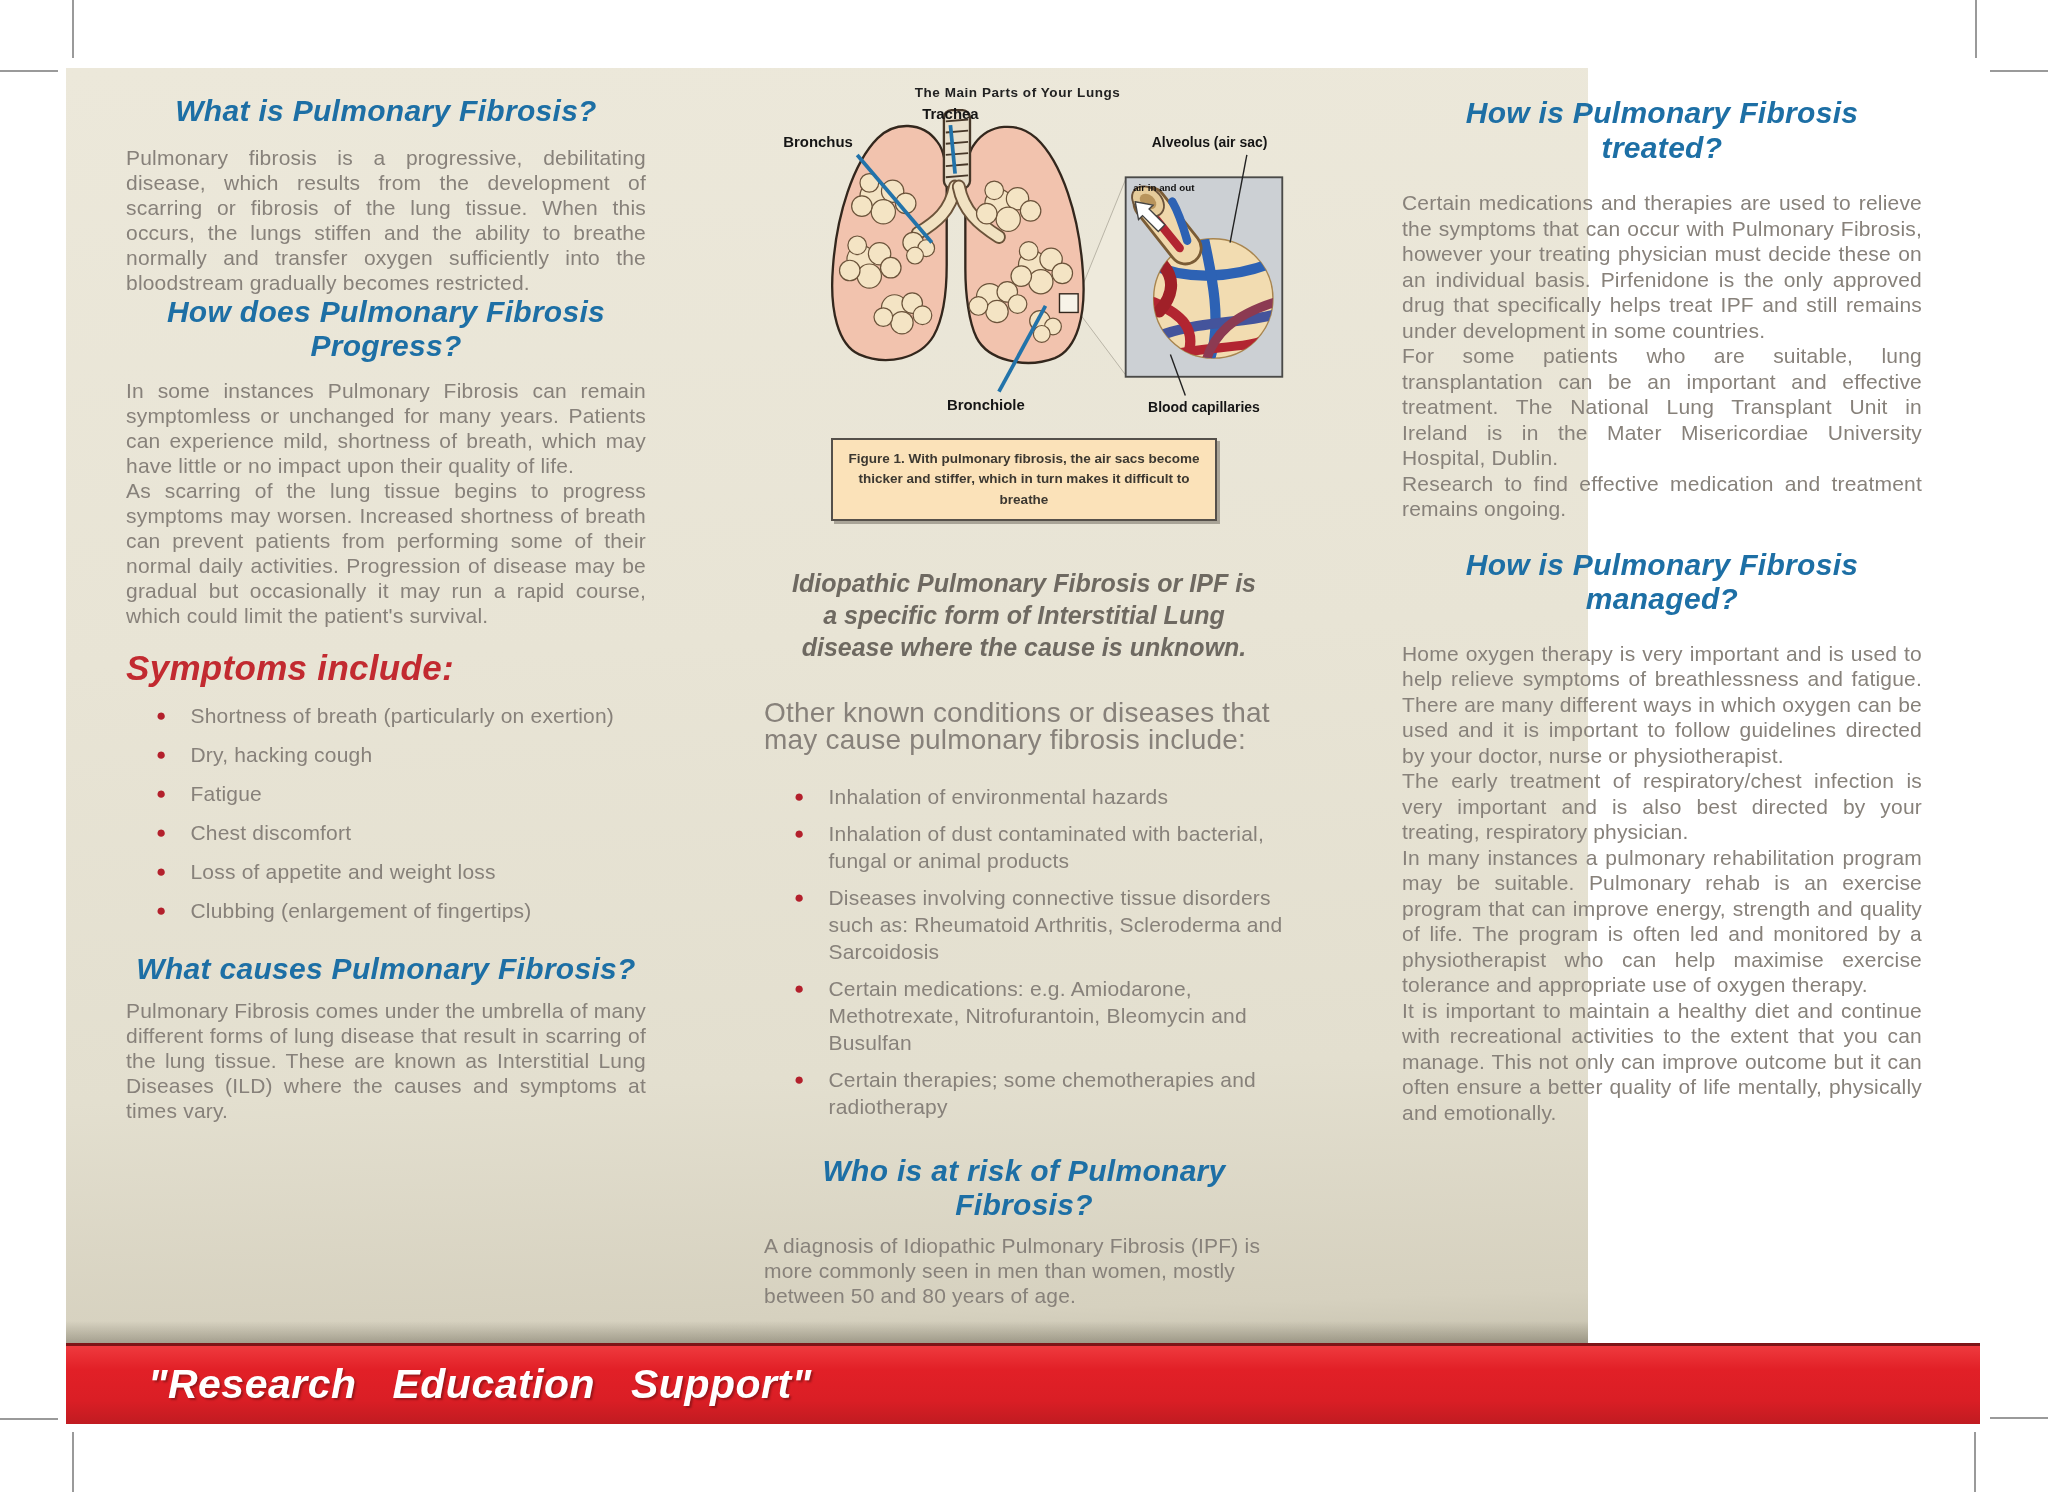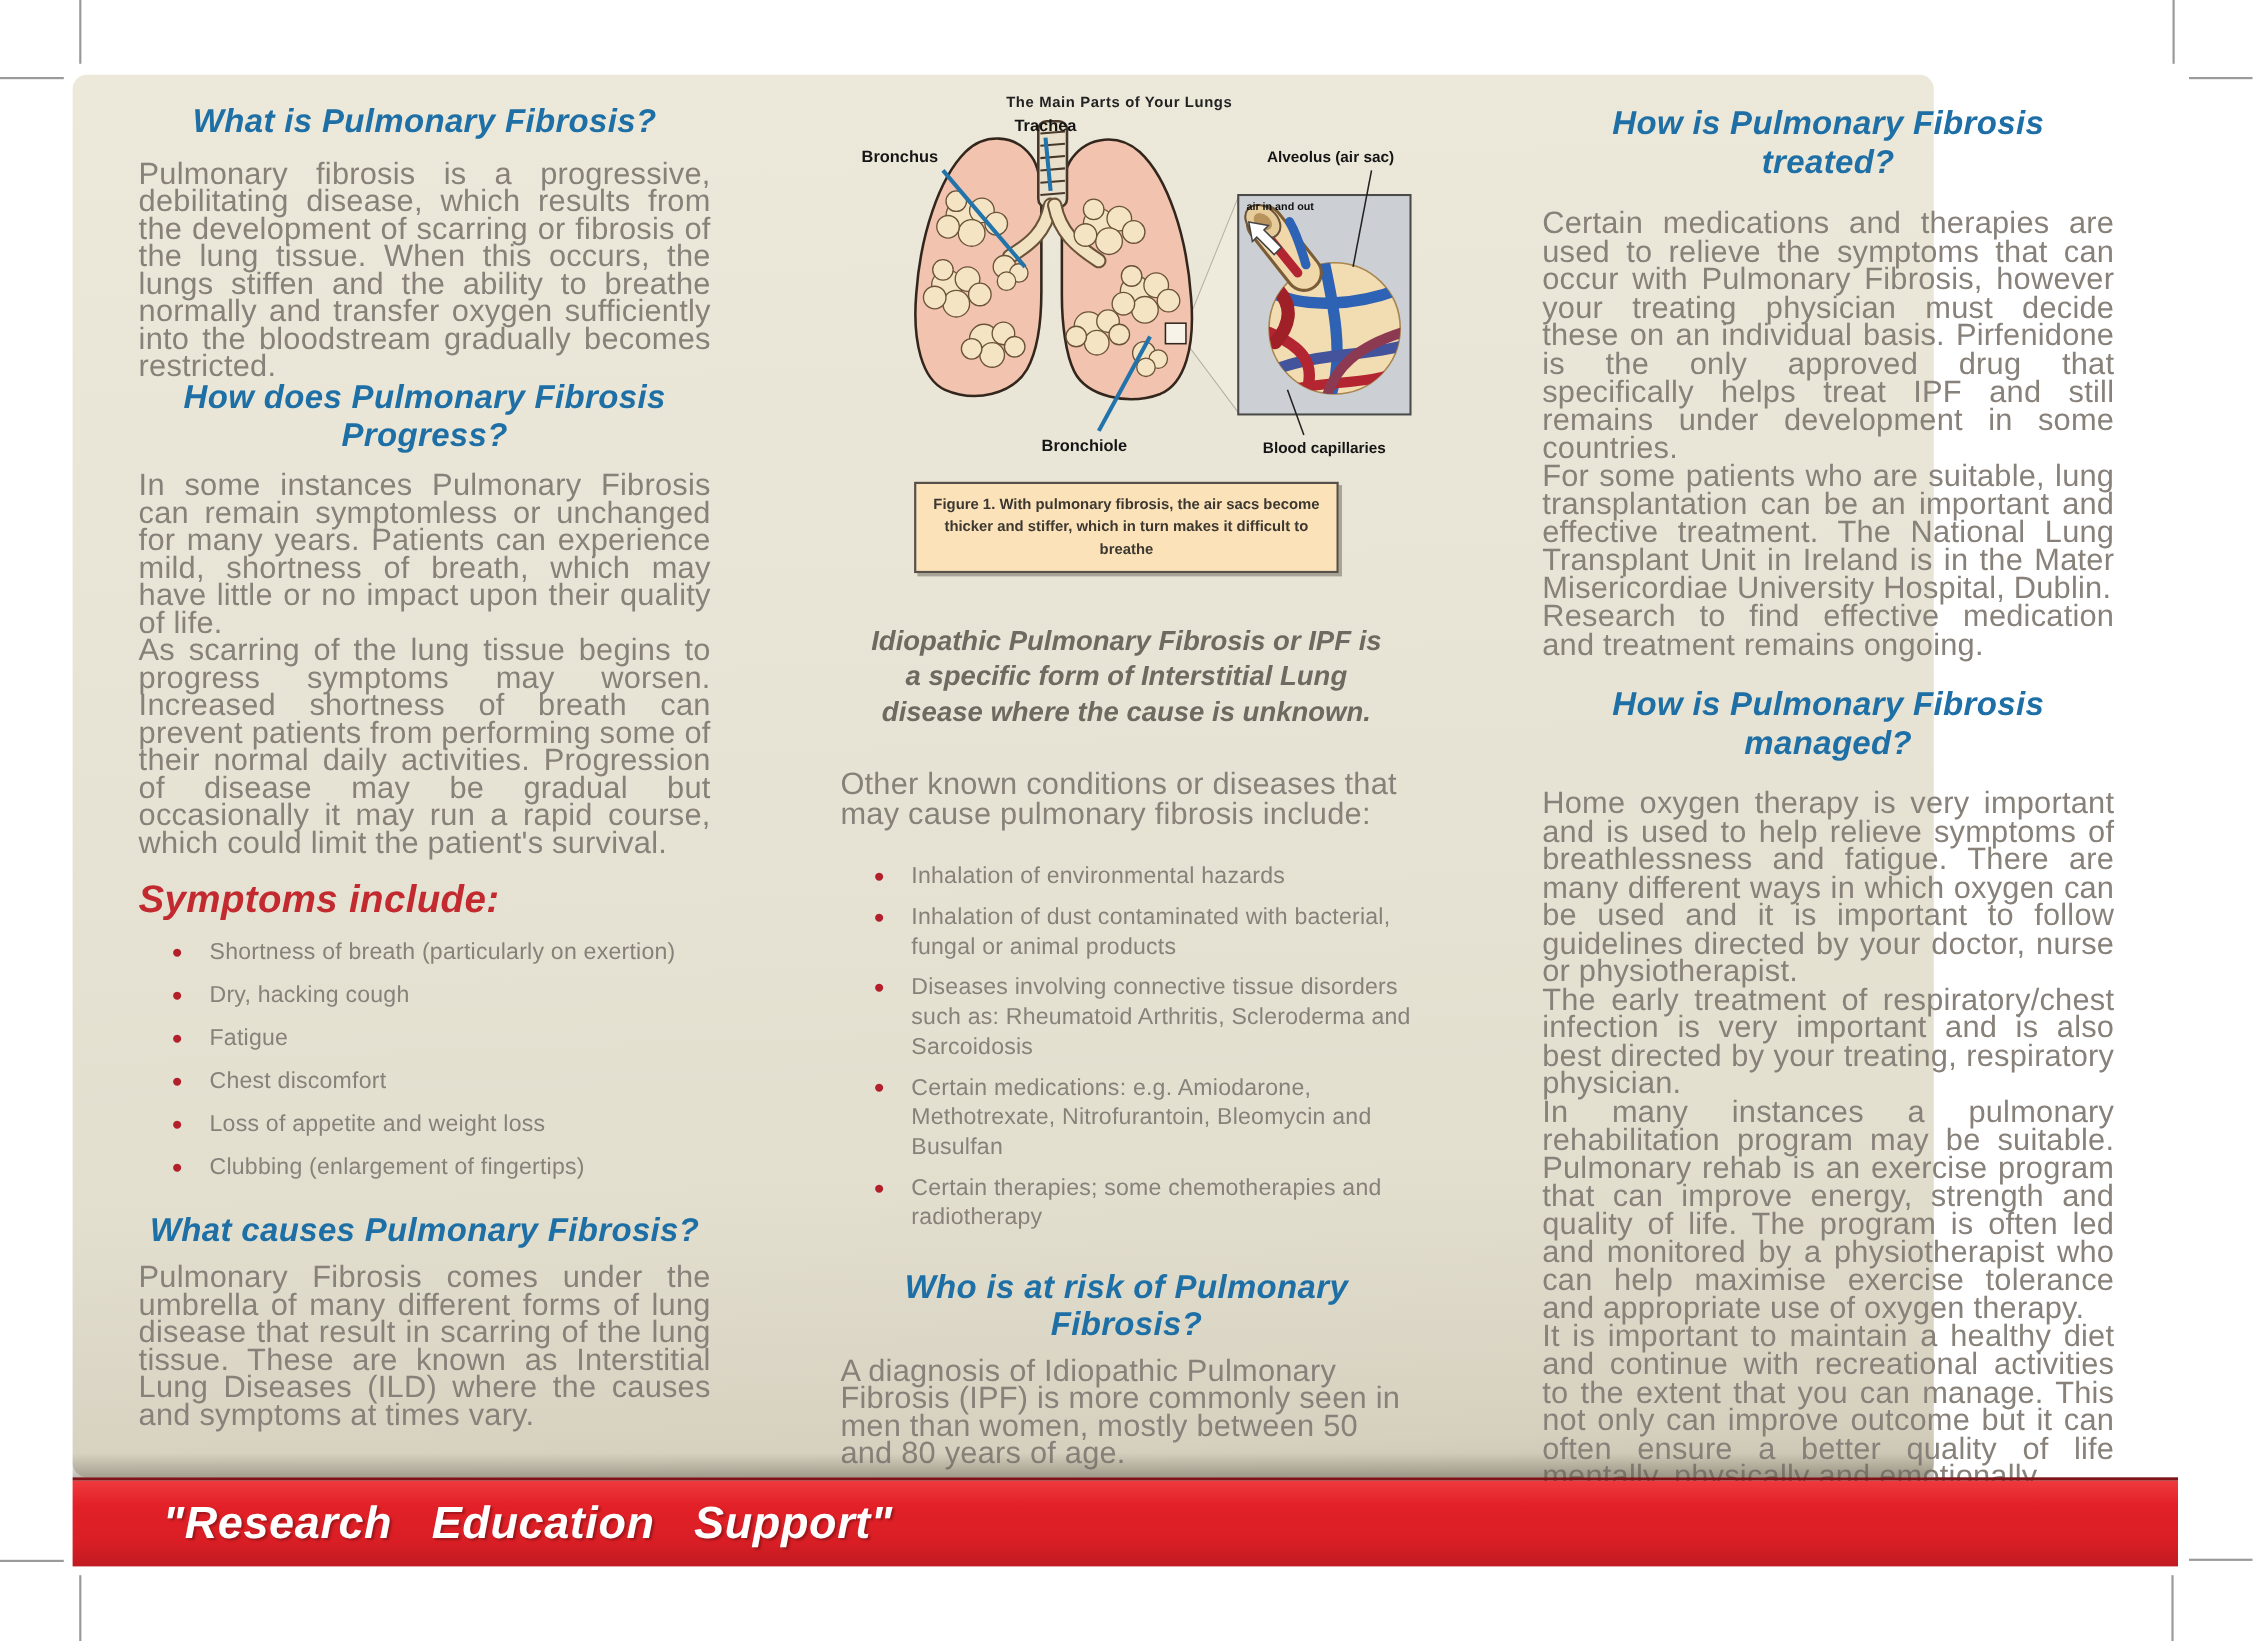--- a/index.html
+++ b/index.html
@@ -1,32 +1,32 @@
 <!DOCTYPE html>
 <html><head>
 <meta charset="utf-8">
 <style>
   html,body{margin:0;padding:0;background:#ffffff;}
   #page{position:relative;width:2048px;height:1492px;background:#ffffff;overflow:hidden;
         font-family:"Liberation Sans",sans-serif;}
   
-  .sheet{position:absolute;left:66px;top:68px;width:1692px;height:1275px;
-         background:linear-gradient(178deg,#ece8da 0%,#e8e4d5 45%,#e3dfcf 78%,#d6d1bf 96%,#c6c1ae 100%);border-radius:13px;}
+  .sheet{position:absolute;left:66px;top:68px;width:1522px;height:1275px;
+         background:linear-gradient(178deg,#ece8da 0%,#e8e4d5 45%,#e3dfcf 78%,#d6d1bf 96%,#c6c1ae 100%);}
   .sheet::after{content:"";position:absolute;left:0;bottom:0;width:100%;height:22px;
          background:linear-gradient(180deg,rgba(90,85,70,0) 0%,rgba(90,85,70,0.40) 100%);}
   
   .crop{position:absolute;background:#9a9a9a;}
   
   .panel{position:absolute;top:0;width:638px;height:1275px;box-sizing:border-box;padding:0 58px 0 60px;}
   .p1{left:0;} .p2{left:638px;} .p3{left:1276px;}
   
   .h{color:#1d6fa5;font-style:italic;font-size:30px;line-height:1.15;text-align:center;
      letter-spacing:.3px;margin:0;}
   .h b{font-weight:bold;}
-  .body-p{font-size:28px;line-height:25px;color:#87817a;text-align:justify;margin:0;
+  .body-p{font-size:21px;line-height:25px;color:#87817a;text-align:justify;margin:0;
           letter-spacing:.2px;}
   .body-p + .body-p{margin-top:0;}
   .sym-h{color:#c22a30;font-style:italic;font-size:35px;margin:0;letter-spacing:.3px;}
   ul.blist{list-style:none;margin:0;padding:0;}
   ul.blist li{display:flex;align-items:flex-start;font-size:21px;line-height:27px;
               color:#87817a;letter-spacing:.2px;}
   ul.blist .dot{color:#b3202c;font-size:17px;line-height:27px;margin:0 24px 0 30px;flex:0 0 auto;}
   
   .fig-cap{box-sizing:border-box;width:386px;margin:20px auto 0;background:#fbe2b9;
            border:2px solid #55504a;box-shadow:3px 3px 0 rgba(90,85,75,.45);

